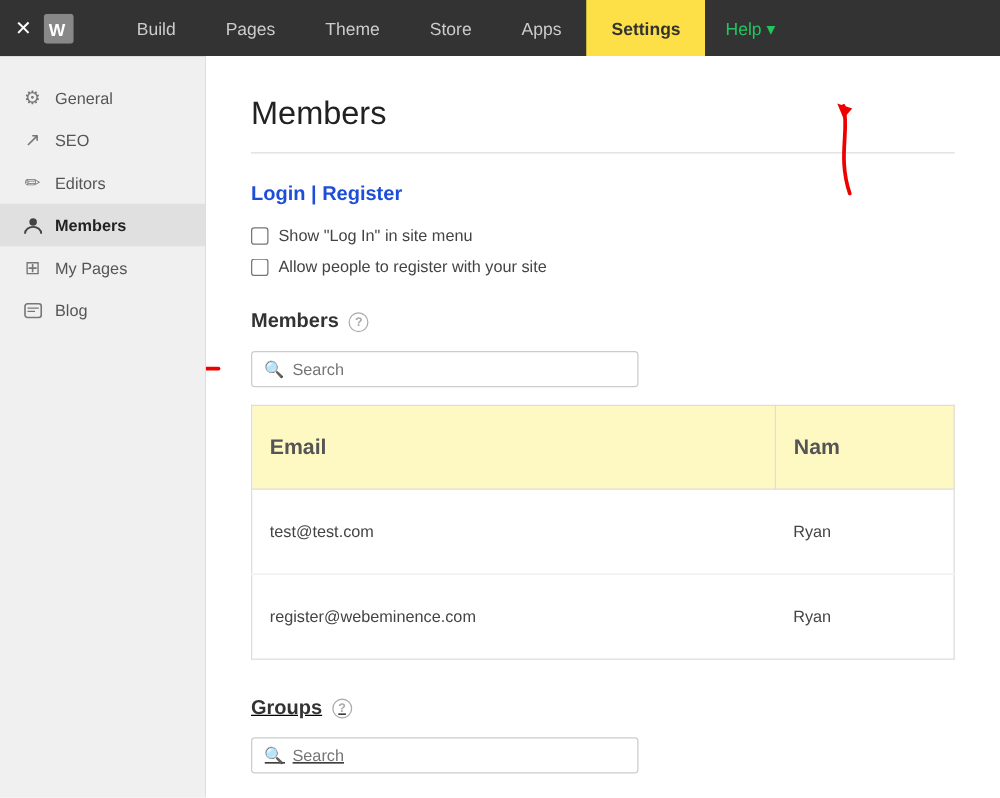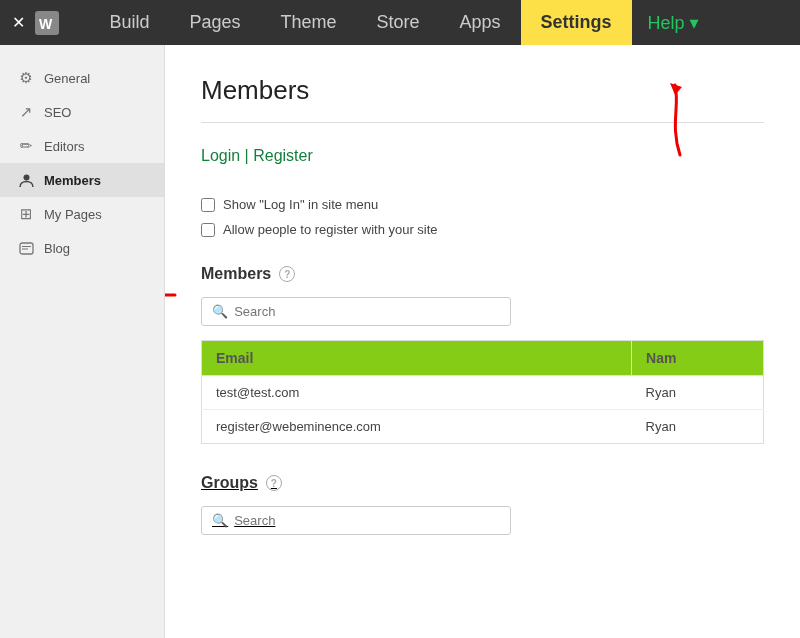--- a/index.html
+++ b/index.html
@@ -36,21 +36,21 @@
       justify-content: flex-start;
       margin-left: 10px;
     }
     .top-nav-item {
       padding: 0 20px;
       height: 45px;
       display: flex;
       align-items: center;
       color: #ccc;
       cursor: pointer;
-      font-size: 18px;
+      font-size: 14px;
     }
     .top-nav-item.active-white {
       background: #fde047;
       color: #333;
       font-weight: 600;
     }
     .top-nav-help {
       color: #22c55e;
       cursor: pointer;
       padding: 0 16px;
@@ -112,23 +112,23 @@
     }
     .divider {
       border: none;
       border-top: 1px solid #ddd;
       margin-bottom: 24px;
     }
 
     
     .section-title {
       font-size: 16px;
-      font-weight: 400;
-      color: #15803d;
-      margin-bottom: 32px;
+      font-weight: 700;
+      color: #1d4ed8;
+      margin-bottom: 16px;
     }
     .checkbox-row {
       display: flex;
       align-items: center;
       gap: 8px;
       margin-bottom: 10px;
     }
     .checkbox-row input[type="checkbox"] {
       width: 14px; height: 14px;
       cursor: pointer;
@@ -184,31 +184,31 @@
       margin-right: 6px;
     }
 
     
     .members-table {
       width: 100%;
       border-collapse: collapse;
       border: 1px solid #ddd;
     }
     .members-table th {
-      background: #84cc16;
+      background: #fef9c3;
       border: 1px solid #ddd;
-      padding: 9px 14px;
+      padding: 23px 14px;
       text-align: left;
-      font-size: 14px;
+      font-size: 17px;
       color: #555;
       font-weight: 600;
     }
     .members-table td {
       border-bottom: 1px solid #eee;
-      padding: 9px 14px;
+      padding: 26px 14px;
       font-size: 13px;
       color: #444;
     }
     .members-table tr:last-child td { border-bottom: none; }
 
     
     .groups-section {
       margin-top: 30px;
       text-decoration: underline;
     }

